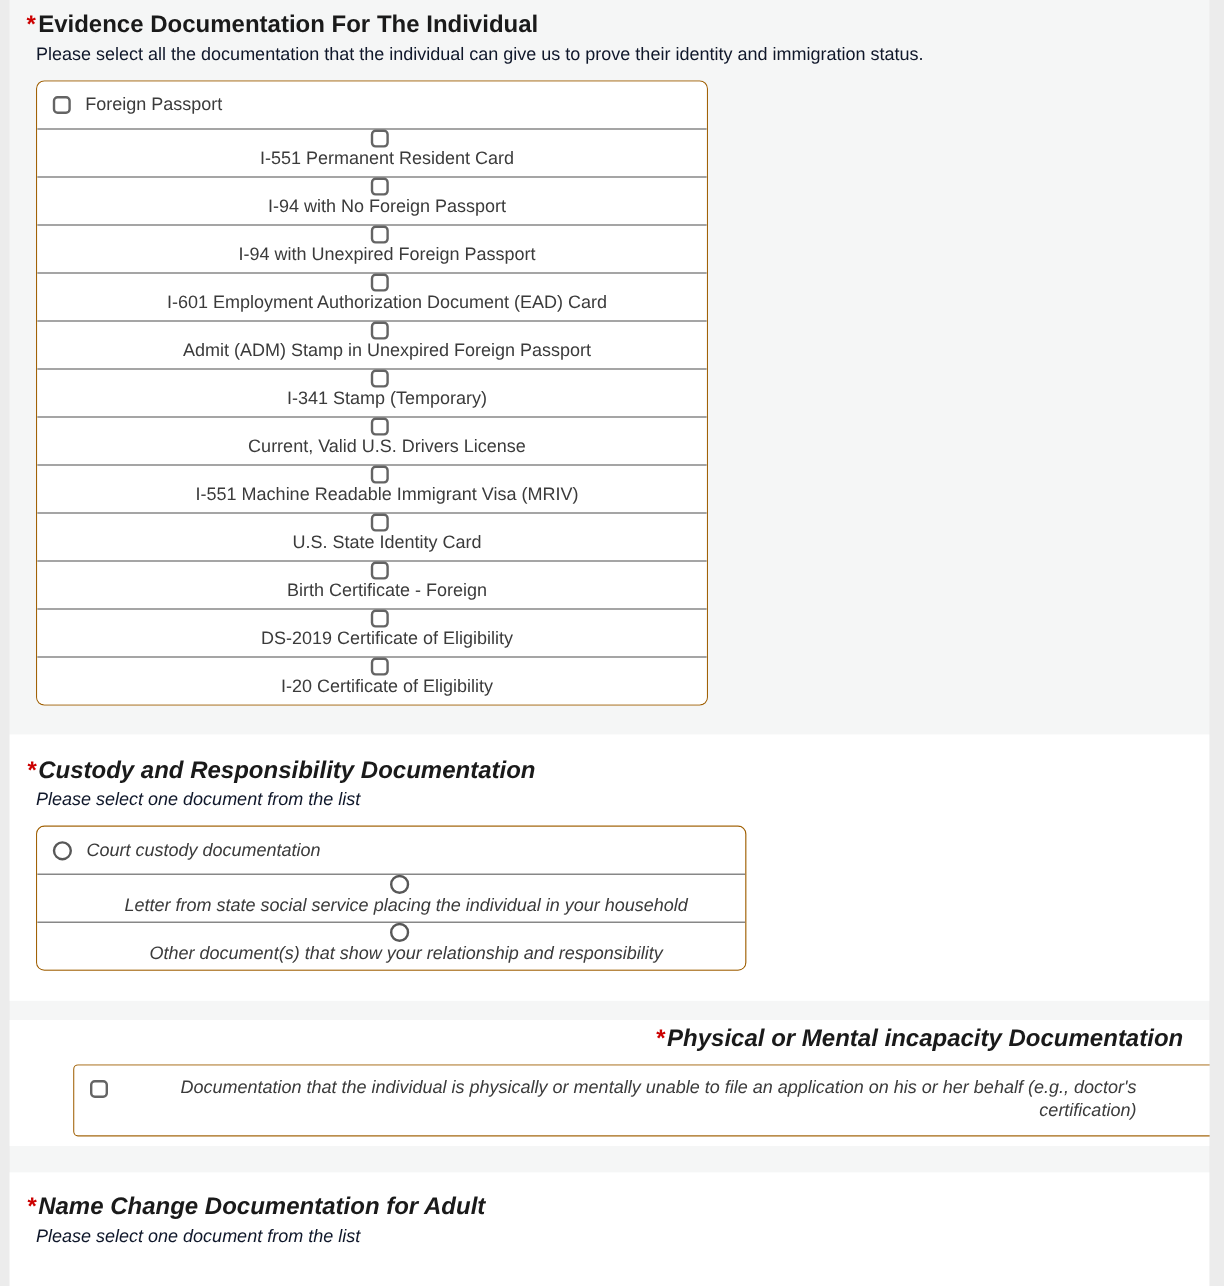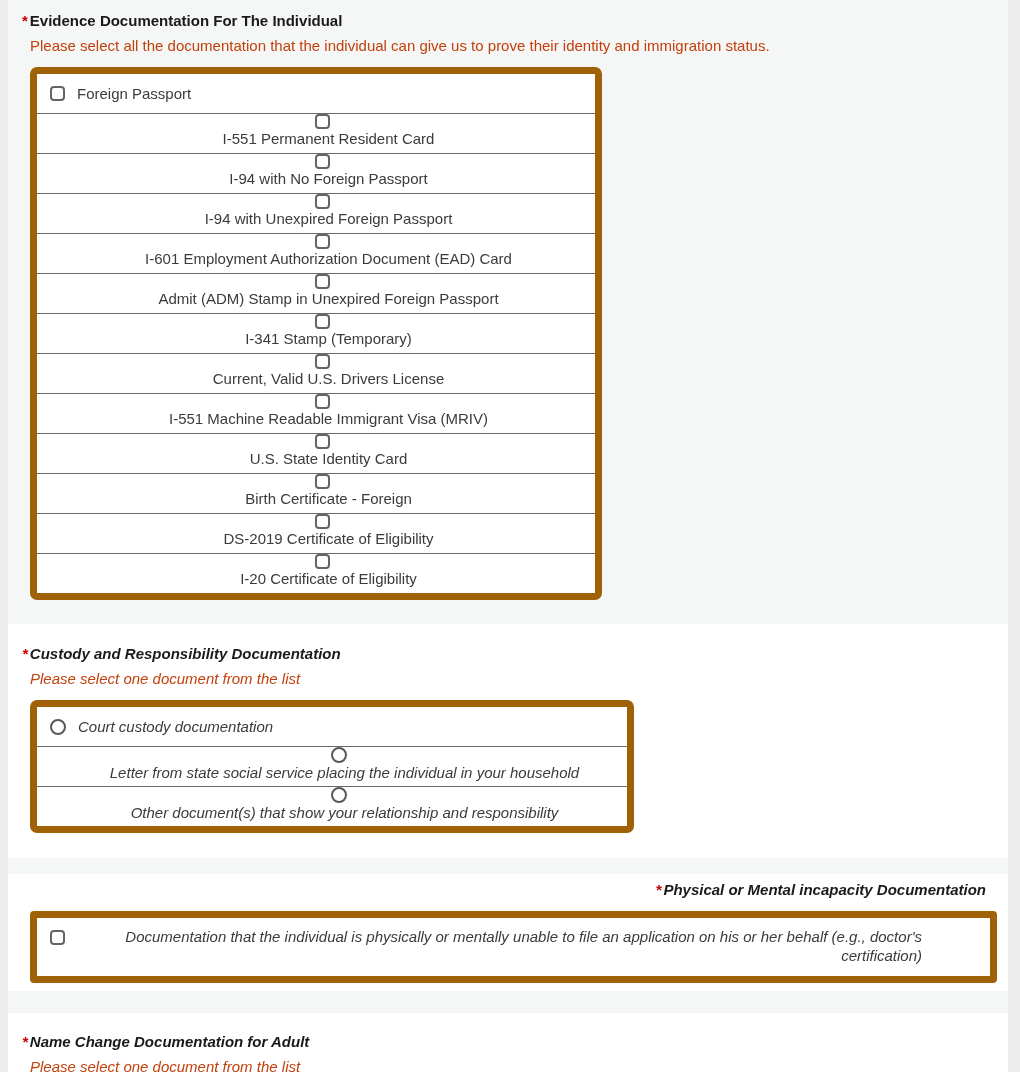--- a/index.html
+++ b/index.html
@@ -30,45 +30,45 @@
   .plain { background: #f5f6f6; }
   .card  { background: #ffffff; font-style: italic; }
 
   #sec-evidence   { padding-top: 12px; padding-bottom: 24px; }
   #sec-custody    { padding-top: 21px; padding-bottom: 25px; }
   #sec-incapacity { margin-top: 16px; padding-top: 7px;  padding-bottom: 8px; text-align: right; }
   #sec-namechange { margin-top: 22px; padding-top: 20px; padding-bottom: 70px; }
 
   .title {
     margin: 0 0 0 -8px;
-    font-size: 15px;
+    font-size: 20px;
     font-weight: bold;
     color: #1a1a1a;
     line-height: 18px;
   }
   .req {
     color: #cc0000;
     margin-right: 2px;
   }
   .subtitle {
     margin: 7px 0 0 0;
     font-size: 15px;
-    color: #c2410c;
+    color: #0f172a;
     line-height: 17px;
   }
   .option-list {
     margin-top: 13px;
     background: #ffffff;
-    border: 7px solid #a16207;
+    border: 1px solid #a16207;
     border-radius: 7px;
     overflow: hidden;
   }
   #sec-evidence   .option-list { width: 558px; }
   #sec-custody    .option-list { width: 590px; }
-  #sec-incapacity .option-list { width: 953px; margin-top: 12px; border-radius: 4px; }
+  #sec-incapacity .option-list { width: 953px; margin-top: 12px; border-radius: 4px; margin-left: 31px; }
 
   .row {
     display: flex;
     align-items: center;
     min-height: 39px;
     padding-left: 13px;
     background: #ffffff;
   }
   .row + .row { border-top: 1px solid #6a6a6a; flex-direction: column; }
 

